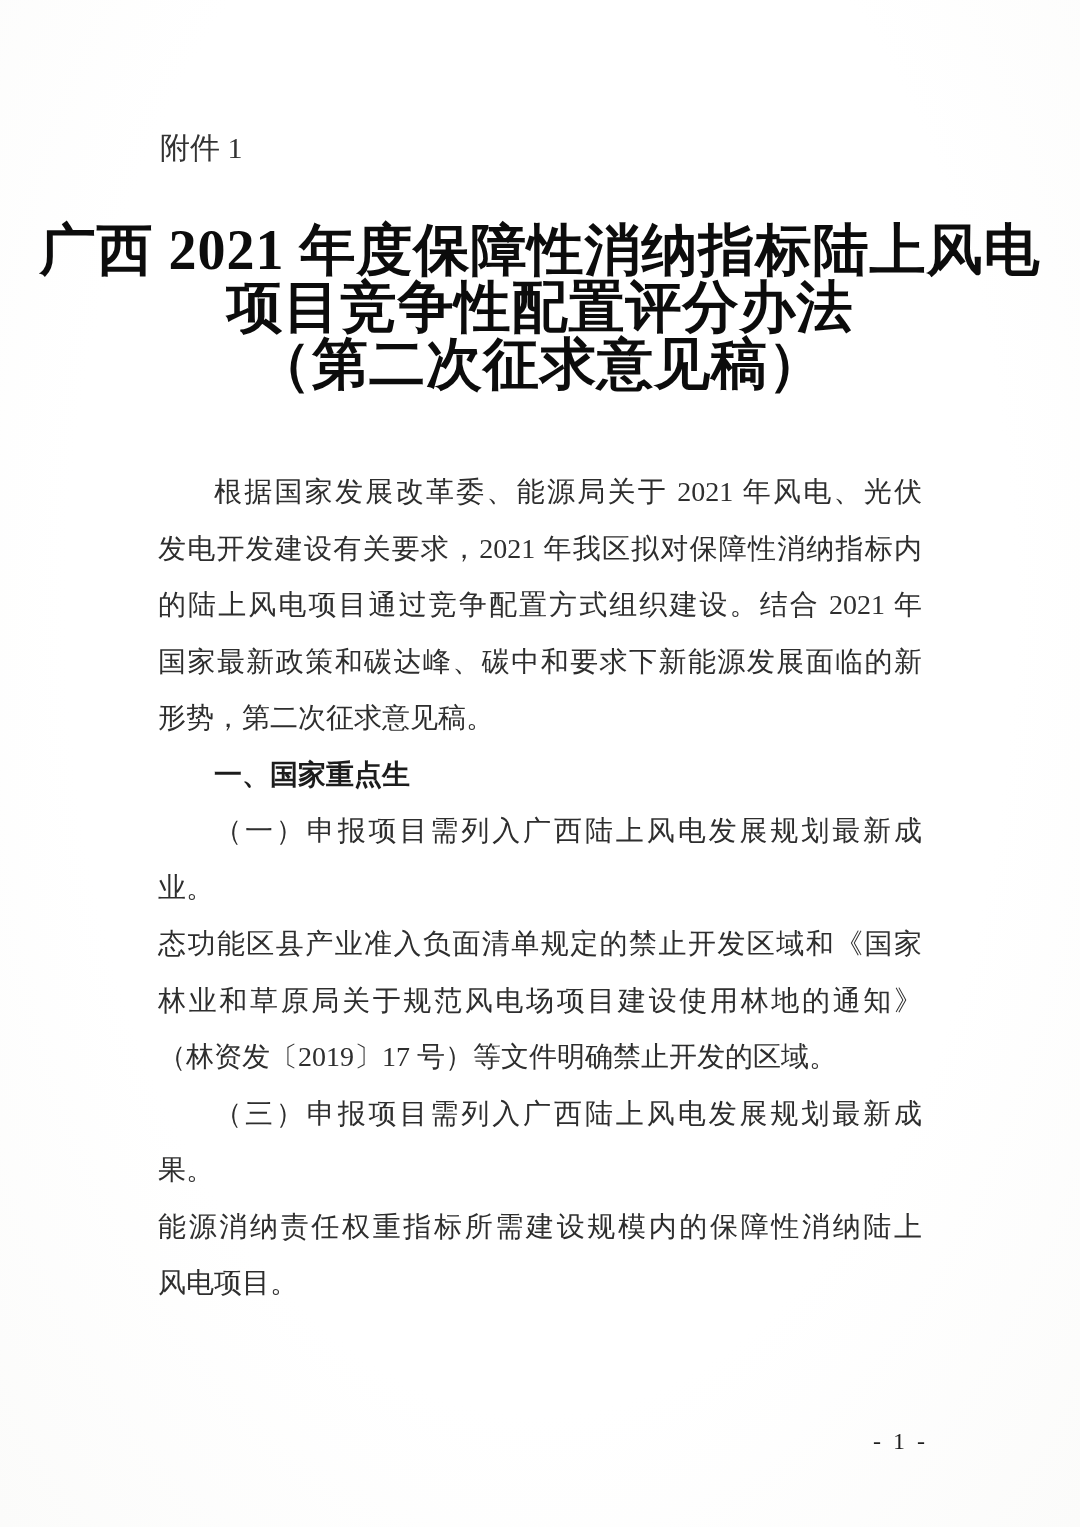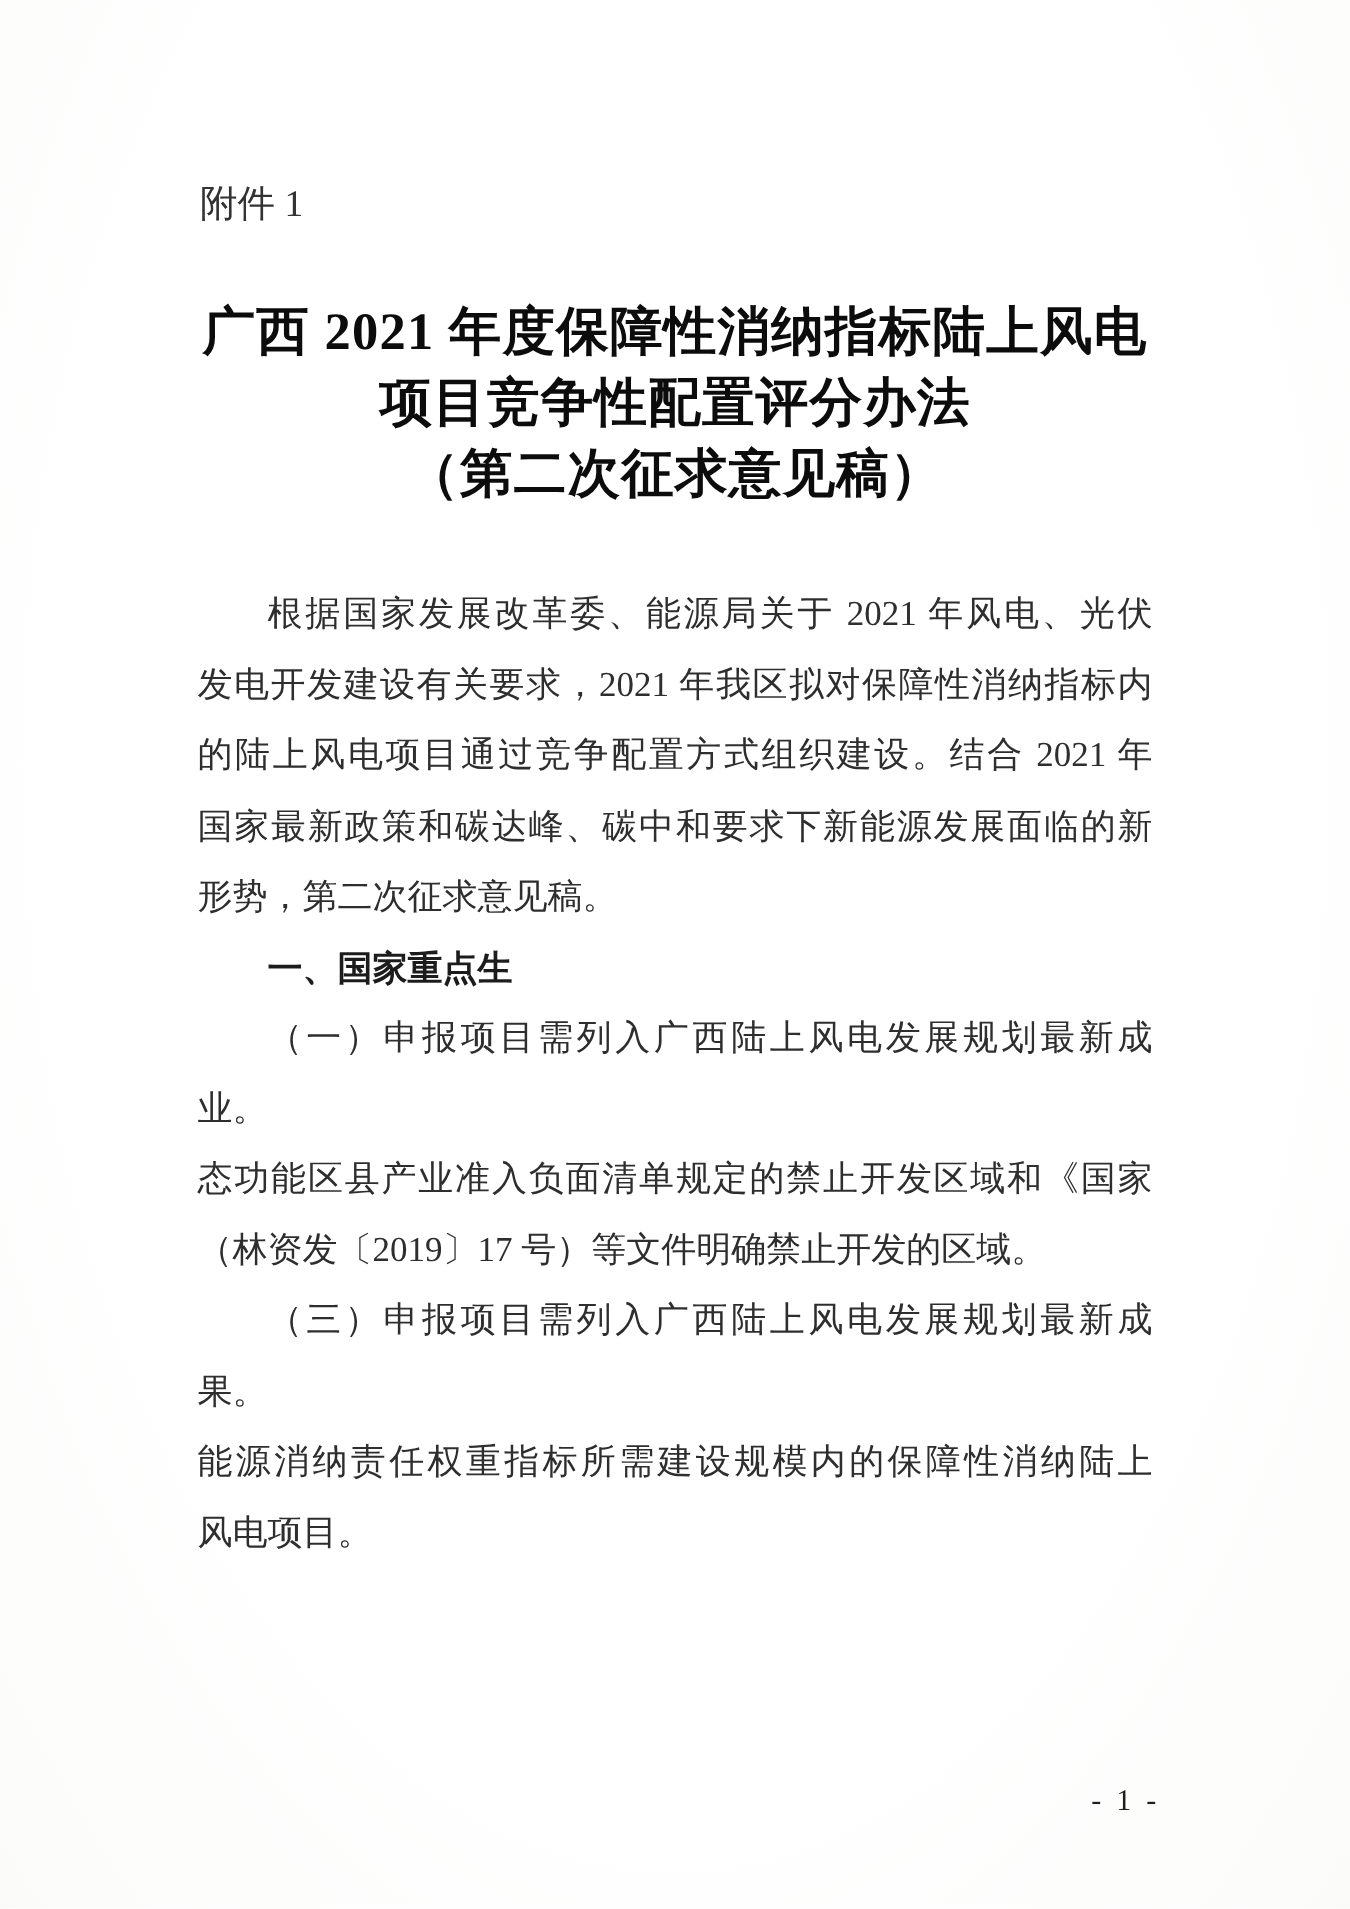--- a/index.html
+++ b/index.html
@@ -12,33 +12,33 @@
     width: 1080px;
     height: 1527px;
     overflow: hidden;
     background: radial-gradient(ellipse at 50% 40%, #ffffff 62%, #fbfbfa 100%);
     color: #2b2b2b;
     font-family: "Liberation Serif", "DejaVu Serif", serif;
   }
   .attachment {
     position: absolute;
     left: 160px;
-    top: 144px;
+    top: 128px;
     font-size: 30px;
     line-height: 40px;
     color: #333333;
   }
   .title {
     position: absolute;
     left: 0;
-    top: 238px;
+    top: 222px;
     width: 1080px;
     text-align: center;
     font-weight: bold;
-    font-size: 42px;
+    font-size: 56px;
     line-height: 57px;
     color: #0c0c0c;
     letter-spacing: 1px;
     font-family: "Liberation Serif", "DejaVu Serif", serif;
   }
   .bodytext {
     position: absolute;
     left: 158px;
     top: 464px;
     width: 764px;
@@ -90,20 +90,21 @@
     <div class="ln jst">的陆上风电项目通过竞争配置方式组织建设。结合 2021 年</div>
     <div class="ln jst">国家最新政策和碳达峰、碳中和要求下新能源发展面临的新</div>
     <div class="ln">形势，第二次征求意见稿。</div>
 
     <div class="ln ind sec">一、国家重点生</div>
 
     <div class="ln ind jst">（一）申报项目需列入广西陆上风电发展规划最新成</div>
     <div class="ln">业。</div>
 
     <div class="ln jst">态功能区县产业准入负面清单规定的禁止开发区域和《国家</div>
+    <div class="ln jst">林业和草原局关于规范风电场项目建设使用林地的通知》</div>
     <div class="ln">（林资发〔2019〕17 号）等文件明确禁止开发的区域。</div>
 
     <div class="ln ind jst">（三）申报项目需列入广西陆上风电发展规划最新成</div>
     <div class="ln">果。</div>
 
     <div class="ln jst">能源消纳责任权重指标所需建设规模内的保障性消纳陆上</div>
     <div class="ln">风电项目。</div>
 
   </div>
 

